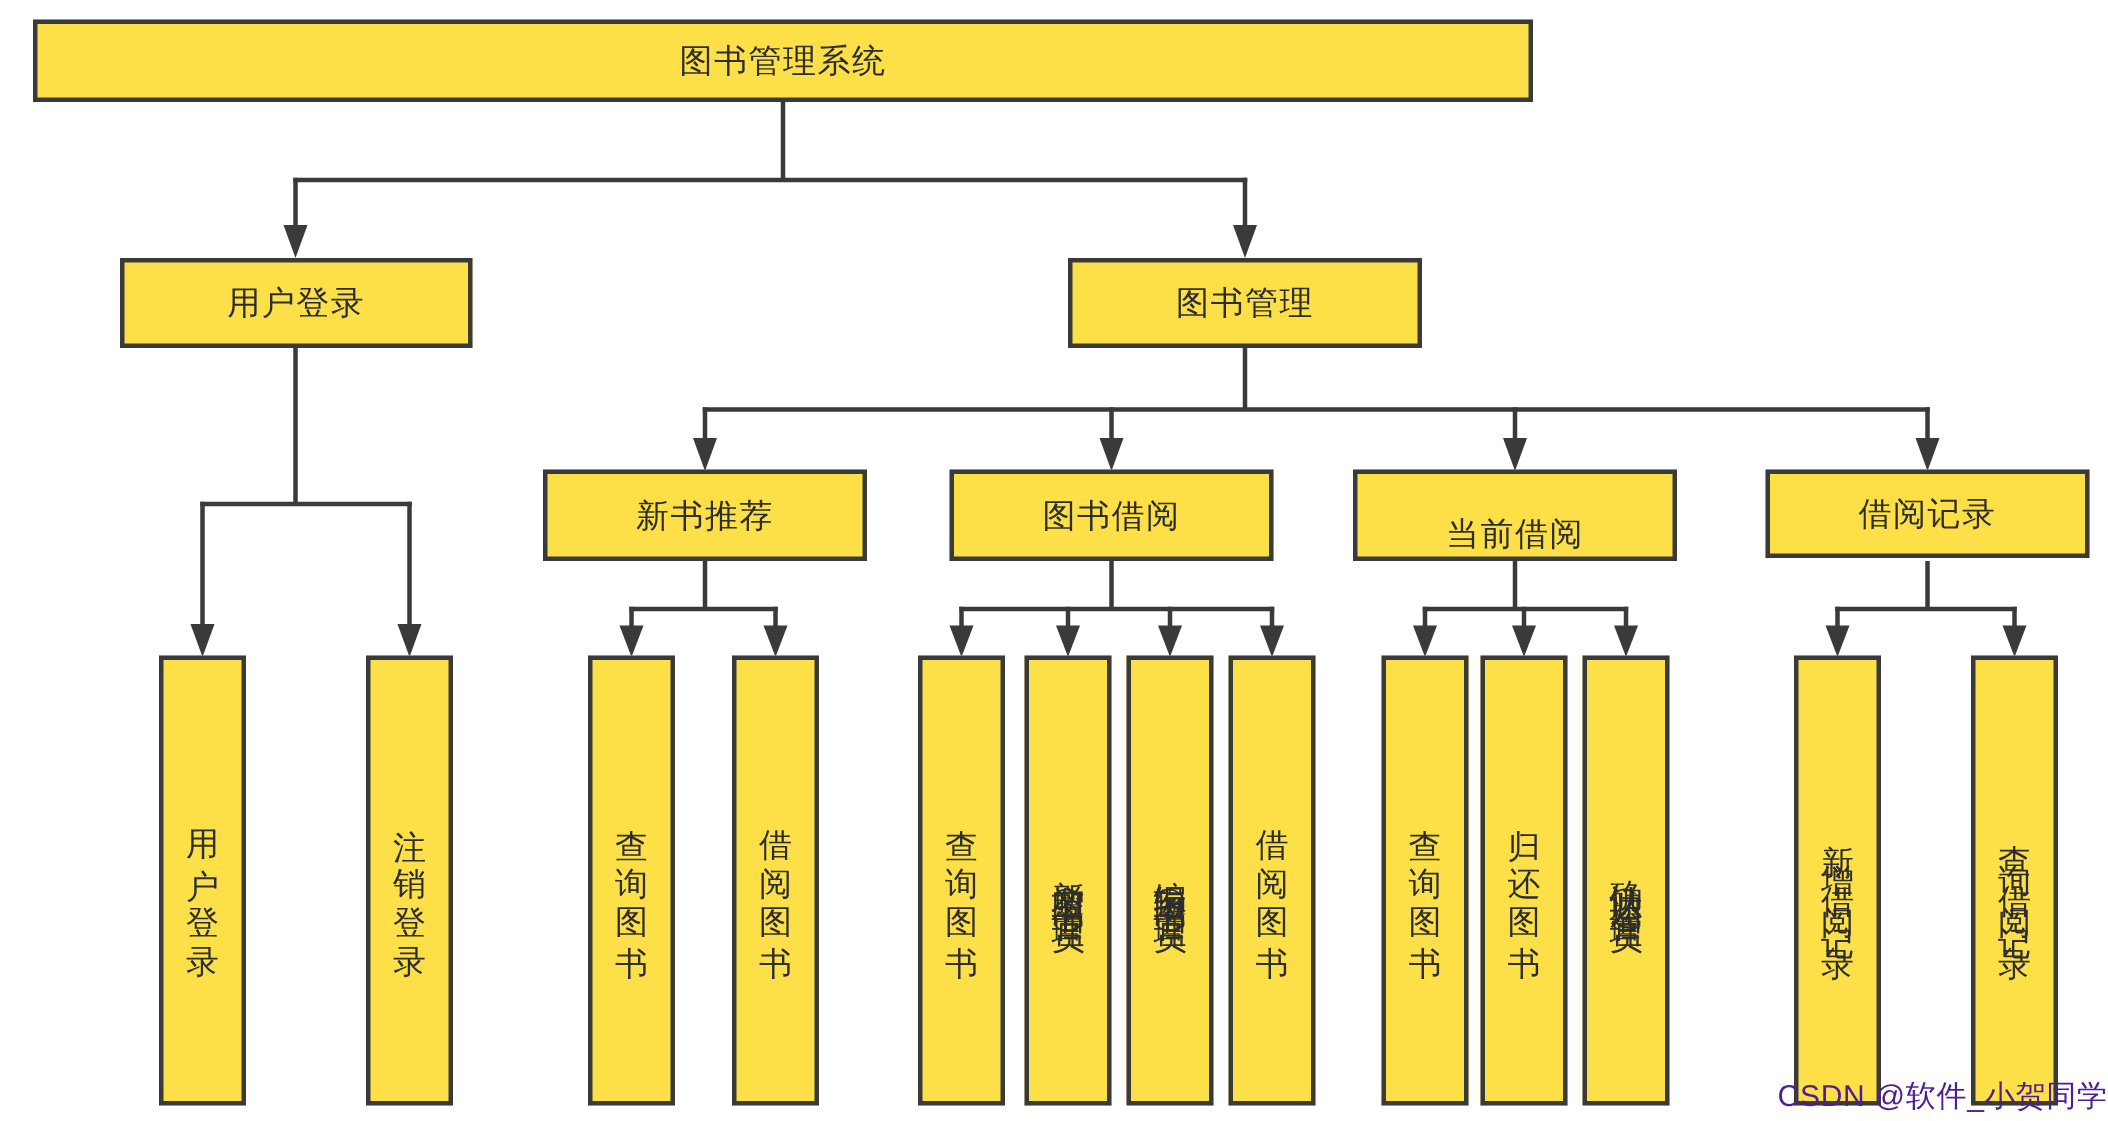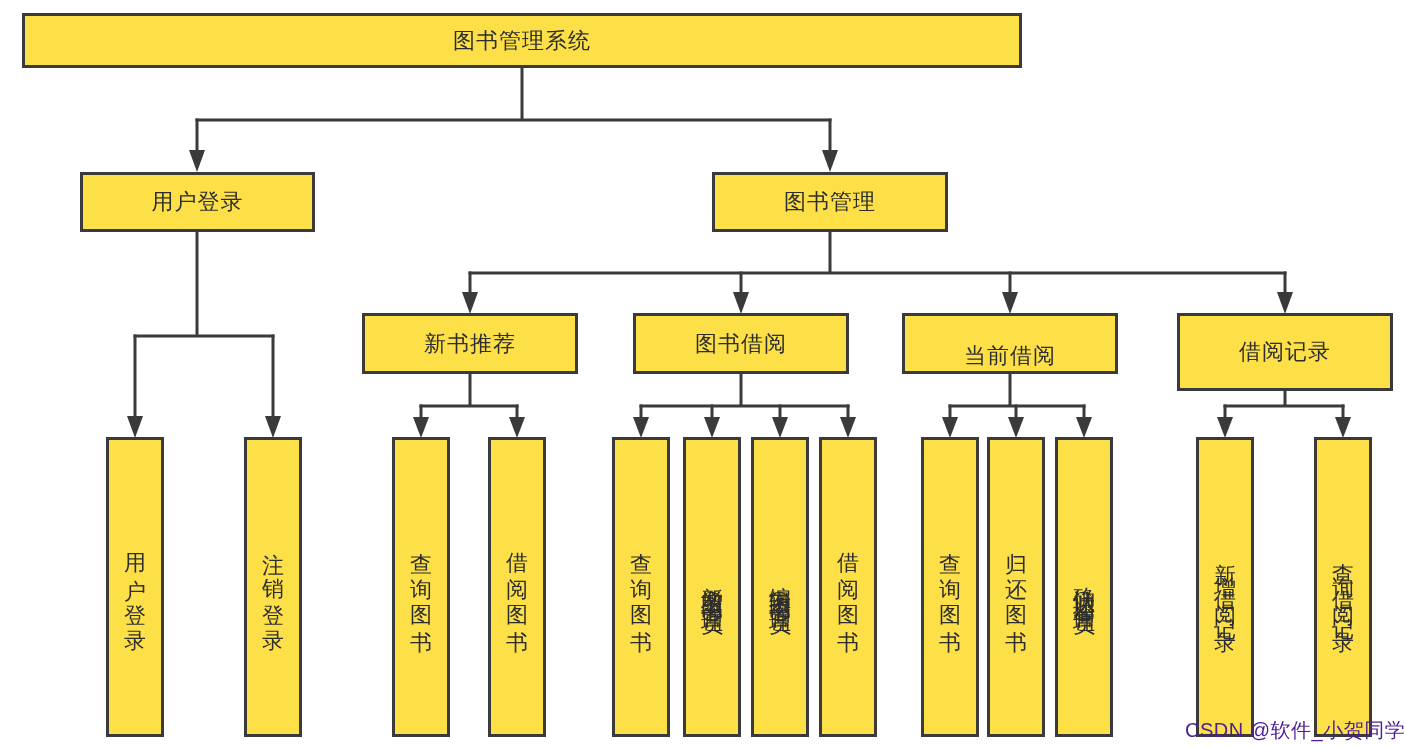--- a/index.html
+++ b/index.html
@@ -132,21 +132,21 @@
 
   <div class="node" style="left:362px;top:313px;width:216px;height:61px;">
     <span class="hlabel">新书推荐</span>
   </div>
   <div class="node" style="left:633px;top:313px;width:216px;height:61px;">
     <span class="hlabel">图书借阅</span>
   </div>
   <div class="node" style="left:902px;top:313px;width:216px;height:61px;align-items:flex-end;">
     <span class="hlabel">当前借阅</span>
   </div>
-  <div class="node" style="left:1177px;top:313px;width:216px;height:78px;">
+  <div class="node" style="left:1177px;top:313px;width:216px;height:59px;">
     <span class="hlabel">借阅记录</span>
   </div>
 
   <div class="node" style="left:106px;top:437px;width:58px;height:300px;">
     <span class="vlabel v4">用户登录</span>
   </div>
   <div class="node" style="left:244px;top:437px;width:58px;height:300px;">
     <span class="vlabel v4">注销登录</span>
   </div>
 

